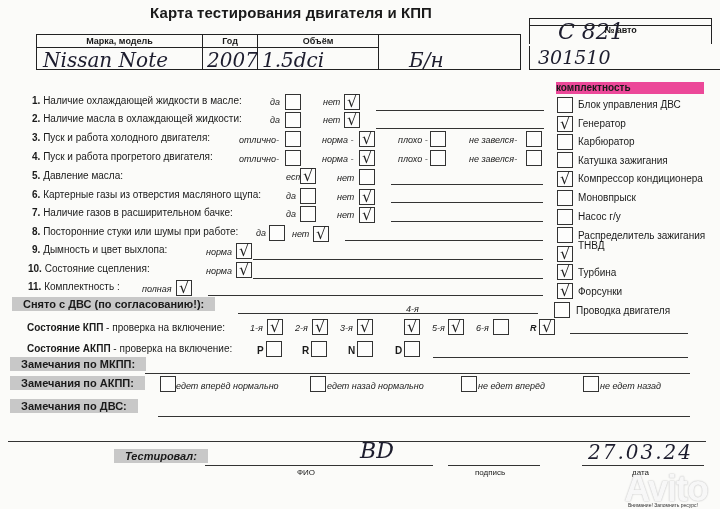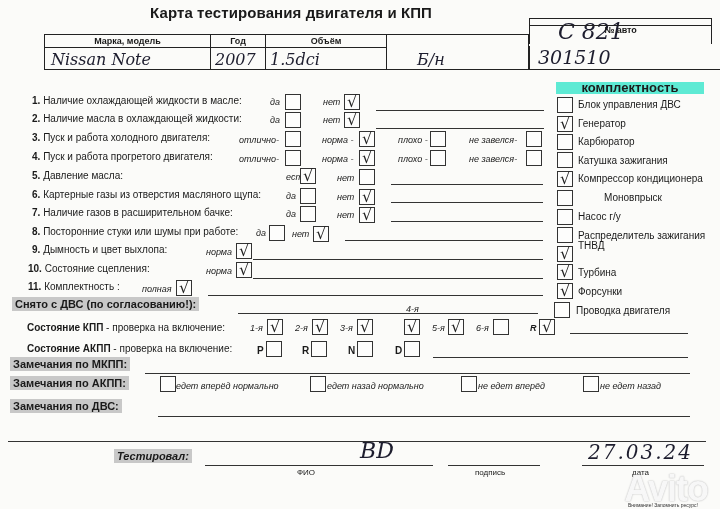--- a/index.html
+++ b/index.html
@@ -1,42 +1,42 @@
 <!DOCTYPE html>
 <html><head>
 <meta charset="utf-8">
 <style>
   * { box-sizing: border-box; margin: 0; padding: 0; }
   html, body { width: 720px; height: 509px; background: #fbfbf9; overflow: hidden; }
   body { position: relative; font-family: "Liberation Sans", sans-serif; color: #1a1a1a; }
   .abs { position: absolute; }
   .title { left: 150px; top: 4px; font-size: 15px; font-weight: bold; letter-spacing: 0.1px; }
   .hw { font-family: "DejaVu Serif", serif; font-style: italic; color: #1d1d2e; }
-  .hdr-table { left: 44px; top: 34px; width: 485px; height: 36px; border: 1.5px solid #222; }
+  .hdr-table { left: 36px; top: 34px; width: 485px; height: 36px; border: 1.5px solid #222; }
   .hdr-table .col { position: absolute; top: 0; height: 100%; border-right: 1.5px solid #222; }
   .hdr-table .col:last-child { border-right: none; }
   .hdr-table .lab { position: absolute; top: 0; left: 0; right: 0; height: 13px; border-bottom: 1.5px solid #222;
     font-size: 9px; font-weight: bold; text-align: center; line-height: 12px; }
-  .hdr-table .val { position: absolute; top: 14px; left: 4px; font-size: 16px; line-height: 22px; white-space: nowrap; text-align: right; }
+  .hdr-table .val { position: absolute; top: 14px; left: 4px; font-size: 20px; line-height: 22px; white-space: nowrap; text-align: right; }
   .avto-box { left: 529px; top: 0; width: 191px; height: 70px; }
   .avto-box .top { position: absolute; left: 0; top: 18px; width: 183px; height: 26px; border: 1.5px solid #222; border-bottom: none; }
   .avto-box .num-lab { position: absolute; left: 0; top: 25px; width: 183px; height: 11px; border: 1.5px solid #222; border-bottom: none;
     font-size: 9px; font-weight: bold; text-align: center; line-height: 9px; }
   .avto-box .odo-lab { position: absolute; left: 0; top: 35px; width: 183px; height: 12px; background: #cfcfcf; border: 1.5px solid #222;
     font-size: 9px; font-weight: bold; text-align: center; line-height: 10px; }
   .avto-box .odo-val { position: absolute; left: 0; top: 46px; width: 220px; height: 24px; border: 1.5px solid #222; border-top: none; }
-  .komp-hdr { left: 556px; top: 82px; width: 148px; height: 12px; background: #5eead4; font-size: 13px; font-weight: bold; text-align: center; line-height: 12px; }
+  .komp-hdr { left: 556px; top: 82px; width: 148px; height: 12px; background: #ec4899; font-size: 10px; font-weight: bold; line-height: 12px; }
   .q { font-size: 10px; white-space: nowrap; }
   .q .n { font-weight: bold; }
   .opt { font-size: 9px; font-style: italic; white-space: nowrap; }
   .cb { width: 16px; height: 16px; border: 1.2px solid #333; background: #fdfdfc; }
   .cb.checked::after { content: "\221A"; position: absolute; left: 2px; top: -3px; font-size: 16px; font-family: "DejaVu Sans", sans-serif; color: #222; }
   .line { height: 0; border-top: 1.3px solid #333; }
   .komp-item { font-size: 10px; white-space: nowrap; }
-  .gray-lab { background: #c8c8c8; font-size: 11px; font-weight: bold; padding: 1px 3px; white-space: nowrap; }
+  .gray-lab { background: #c8c8c8; font-size: 11px; font-weight: bold; padding: 1px 11px; white-space: nowrap; }
   .sub-lab { font-size: 10px; white-space: nowrap; }
   .sub-lab b { font-weight: bold; }
   .small { font-size: 8px; }
   .watermark { right: 12px; top: 468px; font-size: 36px; font-weight: bold; color: rgba(255,255,255,0.85);
     text-shadow: 0 0 2px #ccc, 0 0 1px #bbb; letter-spacing: -1px; }
   .tiny { font-size: 5px; color: #333; }
 </style>
 </head>
 <body>
 
@@ -153,21 +153,21 @@
 <div class="abs komp-item" style="left:578px;top:99px;">Блок управления ДВС</div>
 <div class="abs cb checked" style="left:557px;top:116px;"></div>
 <div class="abs komp-item" style="left:578px;top:118px;">Генератор</div>
 <div class="abs cb" style="left:557px;top:134px;"></div>
 <div class="abs komp-item" style="left:578px;top:136px;">Карбюратор</div>
 <div class="abs cb" style="left:557px;top:152px;"></div>
 <div class="abs komp-item" style="left:578px;top:155px;">Катушка зажигания</div>
 <div class="abs cb checked" style="left:557px;top:171px;"></div>
 <div class="abs komp-item" style="left:578px;top:173px;">Компрессор кондиционера</div>
 <div class="abs cb" style="left:557px;top:190px;"></div>
-<div class="abs komp-item" style="left:604px;top:192px;">Моновпрыск</div>
+<div class="abs komp-item" style="left:578px;top:192px;">Моновпрыск</div>
 <div class="abs cb" style="left:557px;top:209px;"></div>
 <div class="abs komp-item" style="left:578px;top:211px;">Насос г/у</div>
 <div class="abs cb" style="left:557px;top:227px;"></div>
 <div class="abs komp-item" style="left:578px;top:230px;">Распределитель зажигания</div>
 <div class="abs cb checked" style="left:557px;top:246px;"></div>
 <div class="abs komp-item" style="left:578px;top:240px;">ТНВД</div>
 <div class="abs cb checked" style="left:557px;top:264px;"></div>
 <div class="abs komp-item" style="left:578px;top:267px;">Турбина</div>
 <div class="abs cb checked" style="left:557px;top:283px;"></div>
 <div class="abs komp-item" style="left:578px;top:286px;">Форсунки</div>

